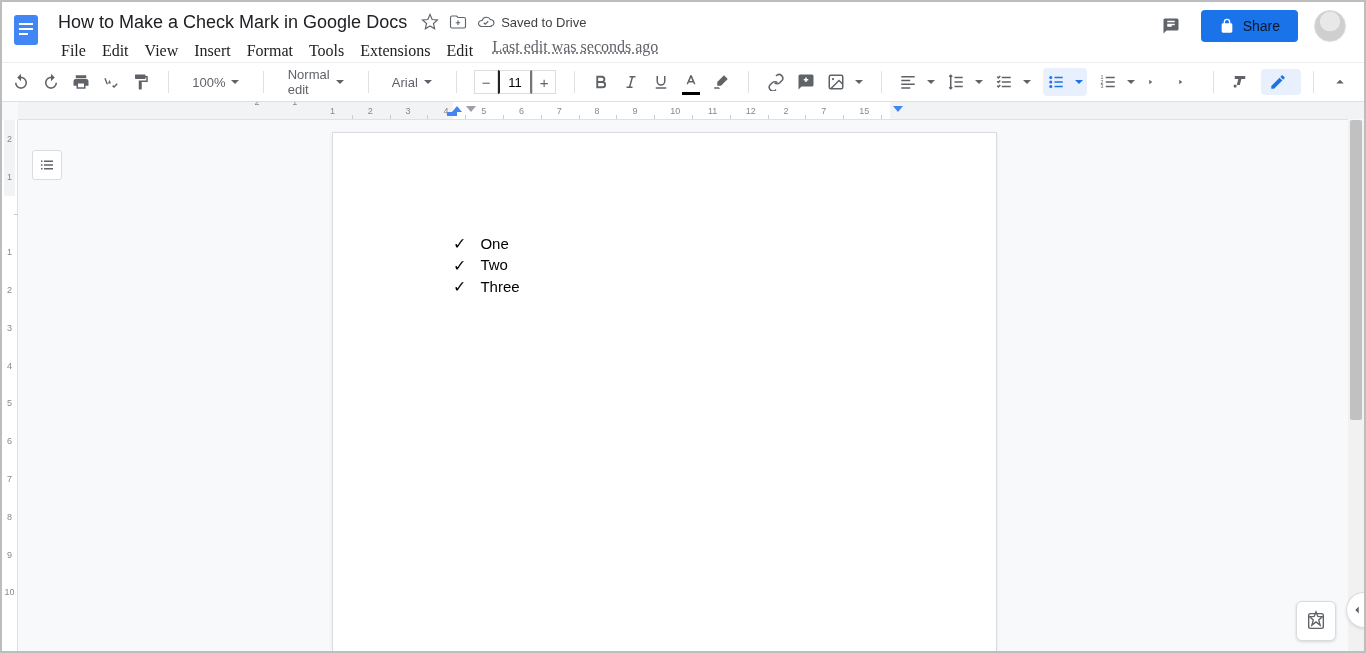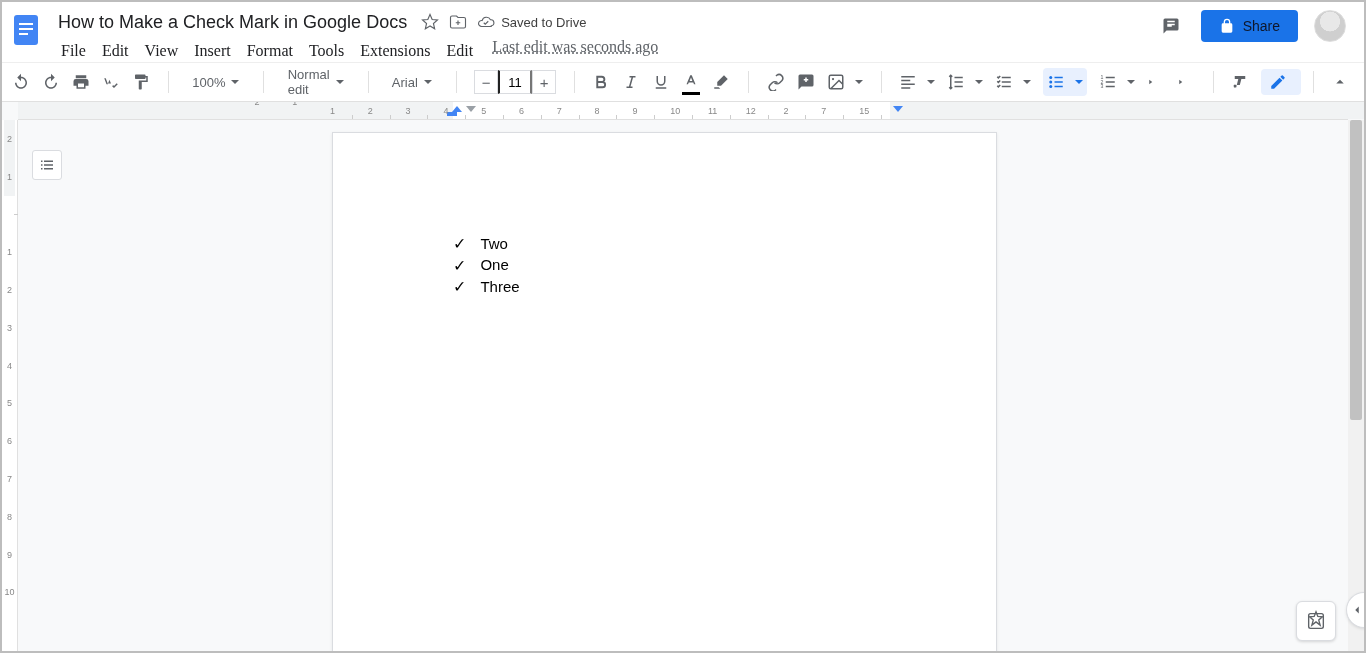--- a/index.html
+++ b/index.html
@@ -395,22 +395,22 @@
 
   <div class="outline-btn">
       <svg viewBox="0 0 24 24">
         <path d="M4 6h2v2H4zm4 0h12v2H8zM4 11h2v2H4zm4 0h12v2H8zM4 16h2v2H4zm4 0h12v2H8z"></path>
       </svg>
     </div>
 
   <div class="page">
     <div class="page-content">
       <ul class="check-list" id="check-list">
+          <li>One</li>
           <li>Two</li>
-          <li>One</li>
           <li>Three</li>
         </ul>
     </div>
   </div>
 
   <div class="vscroll">
       <div class="vscroll-thumb"></div>
     </div>
 
   <div class="explore-btn">

